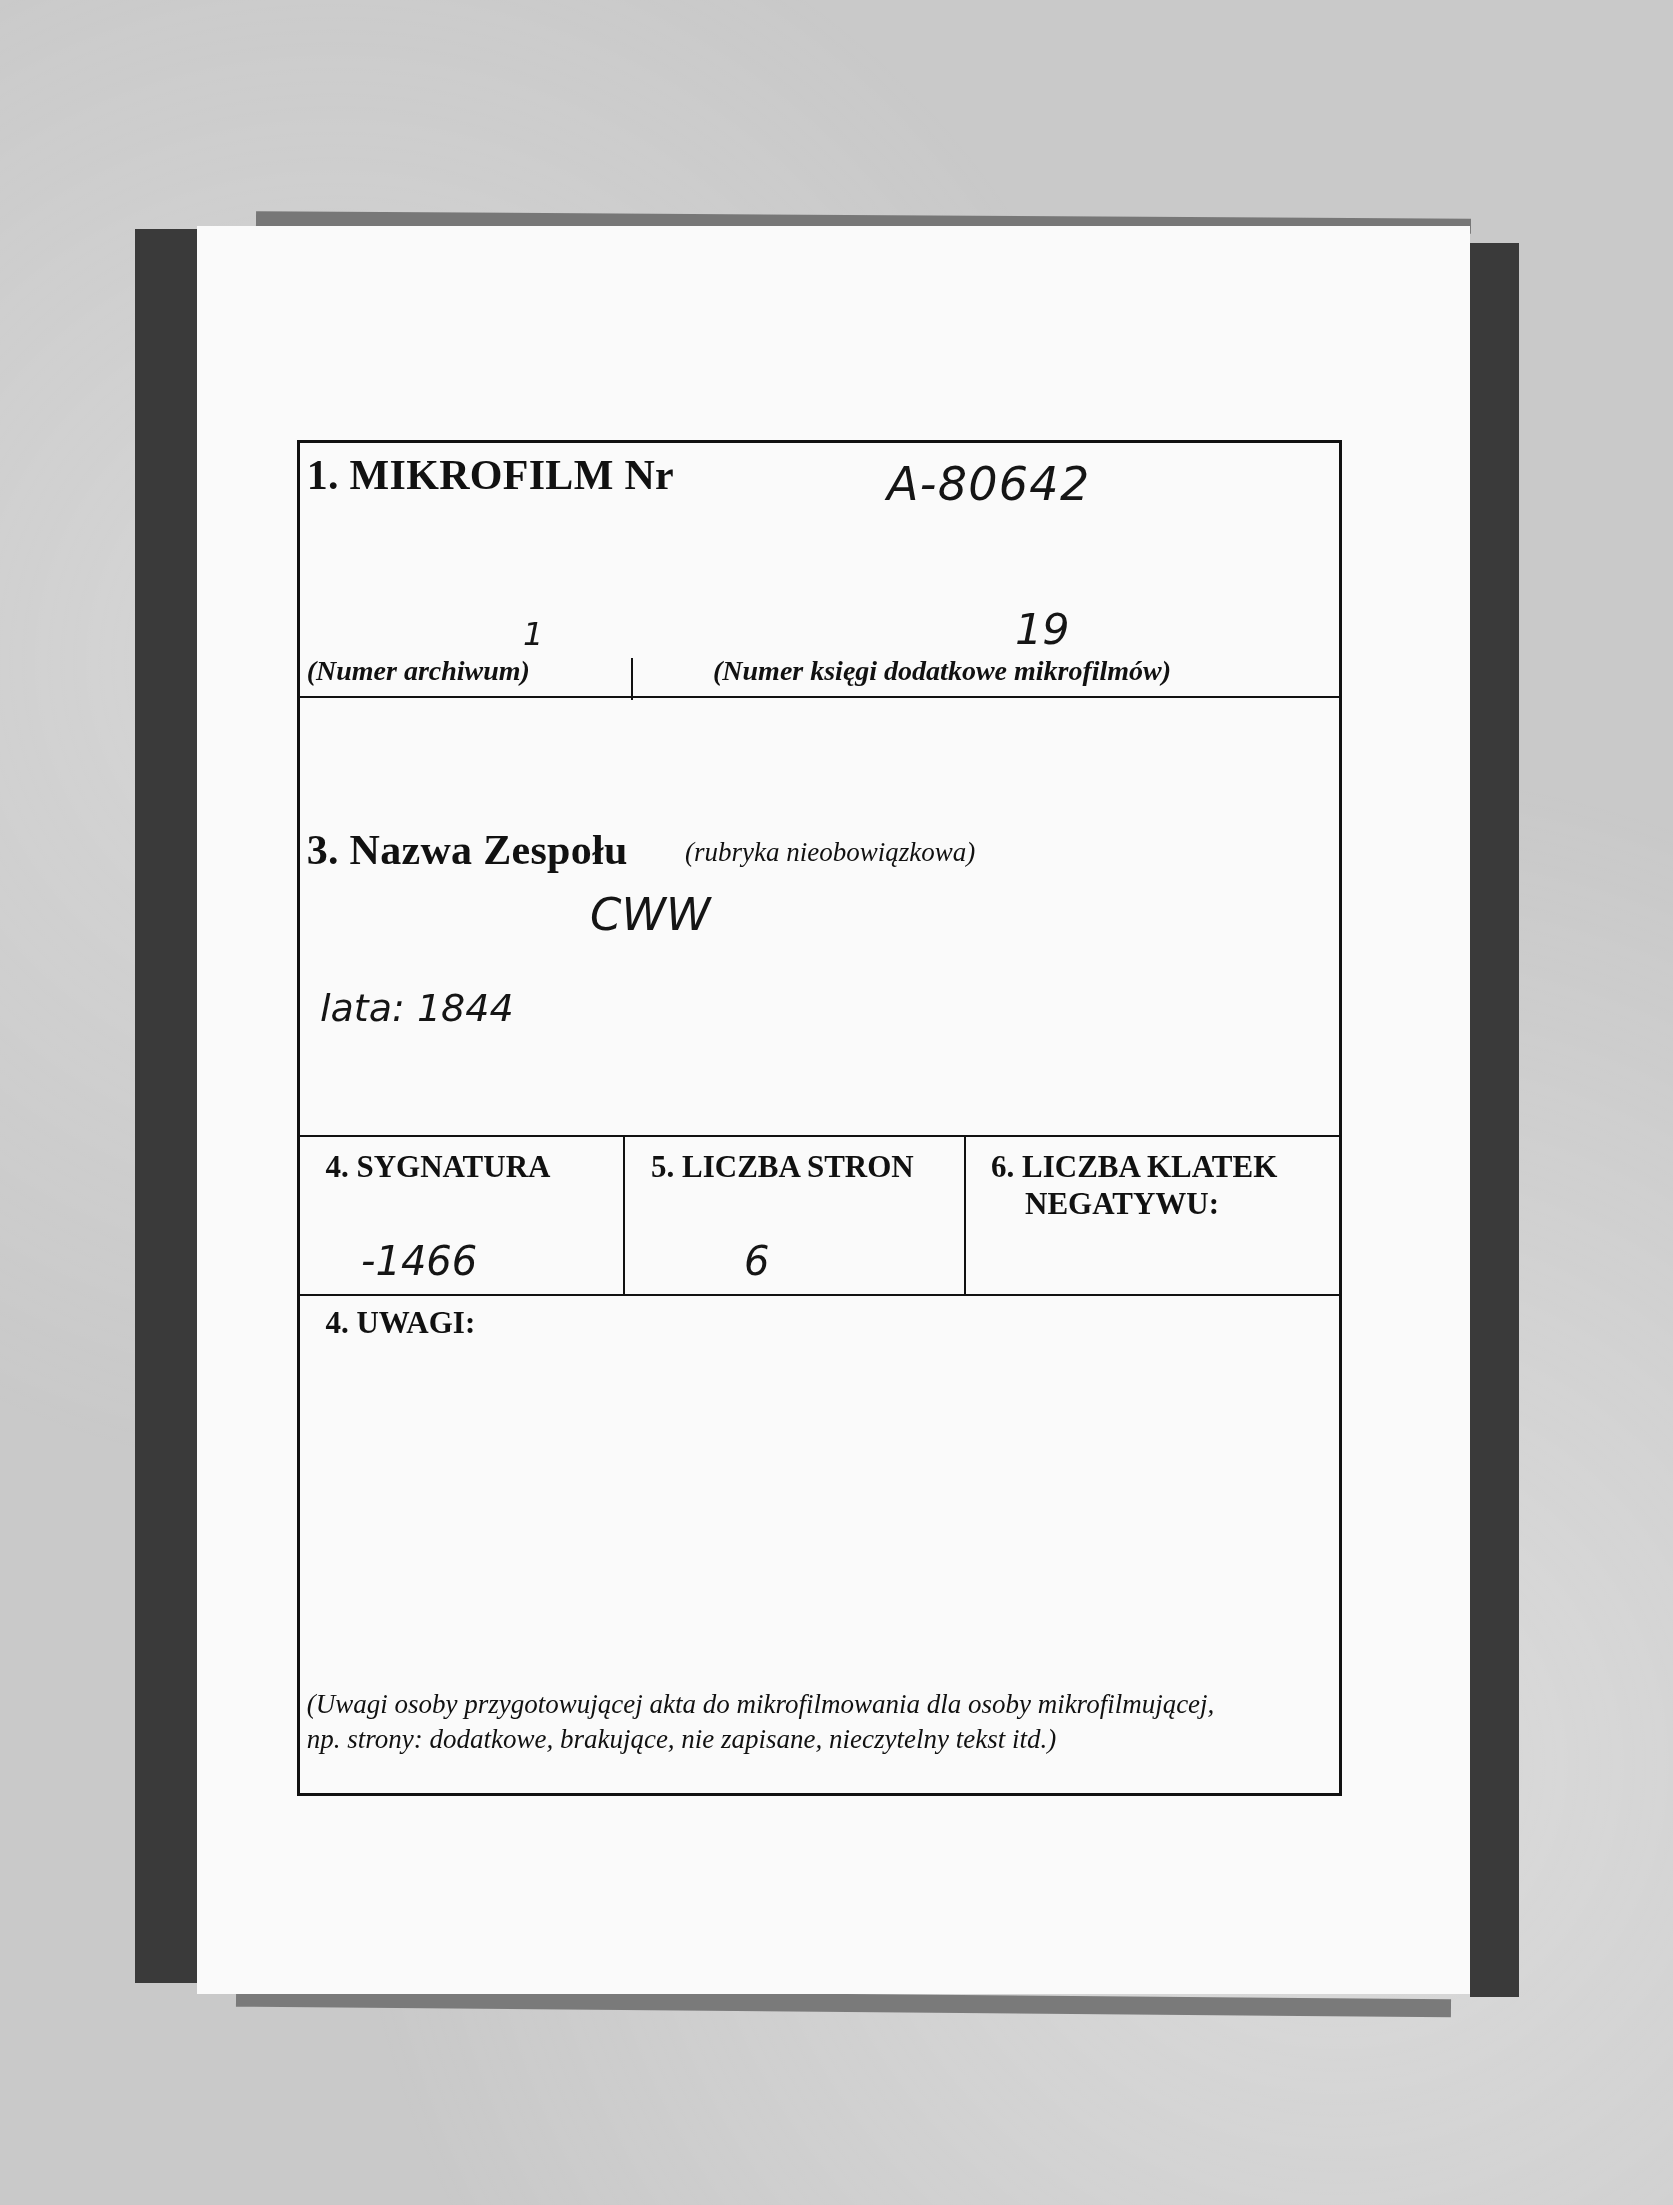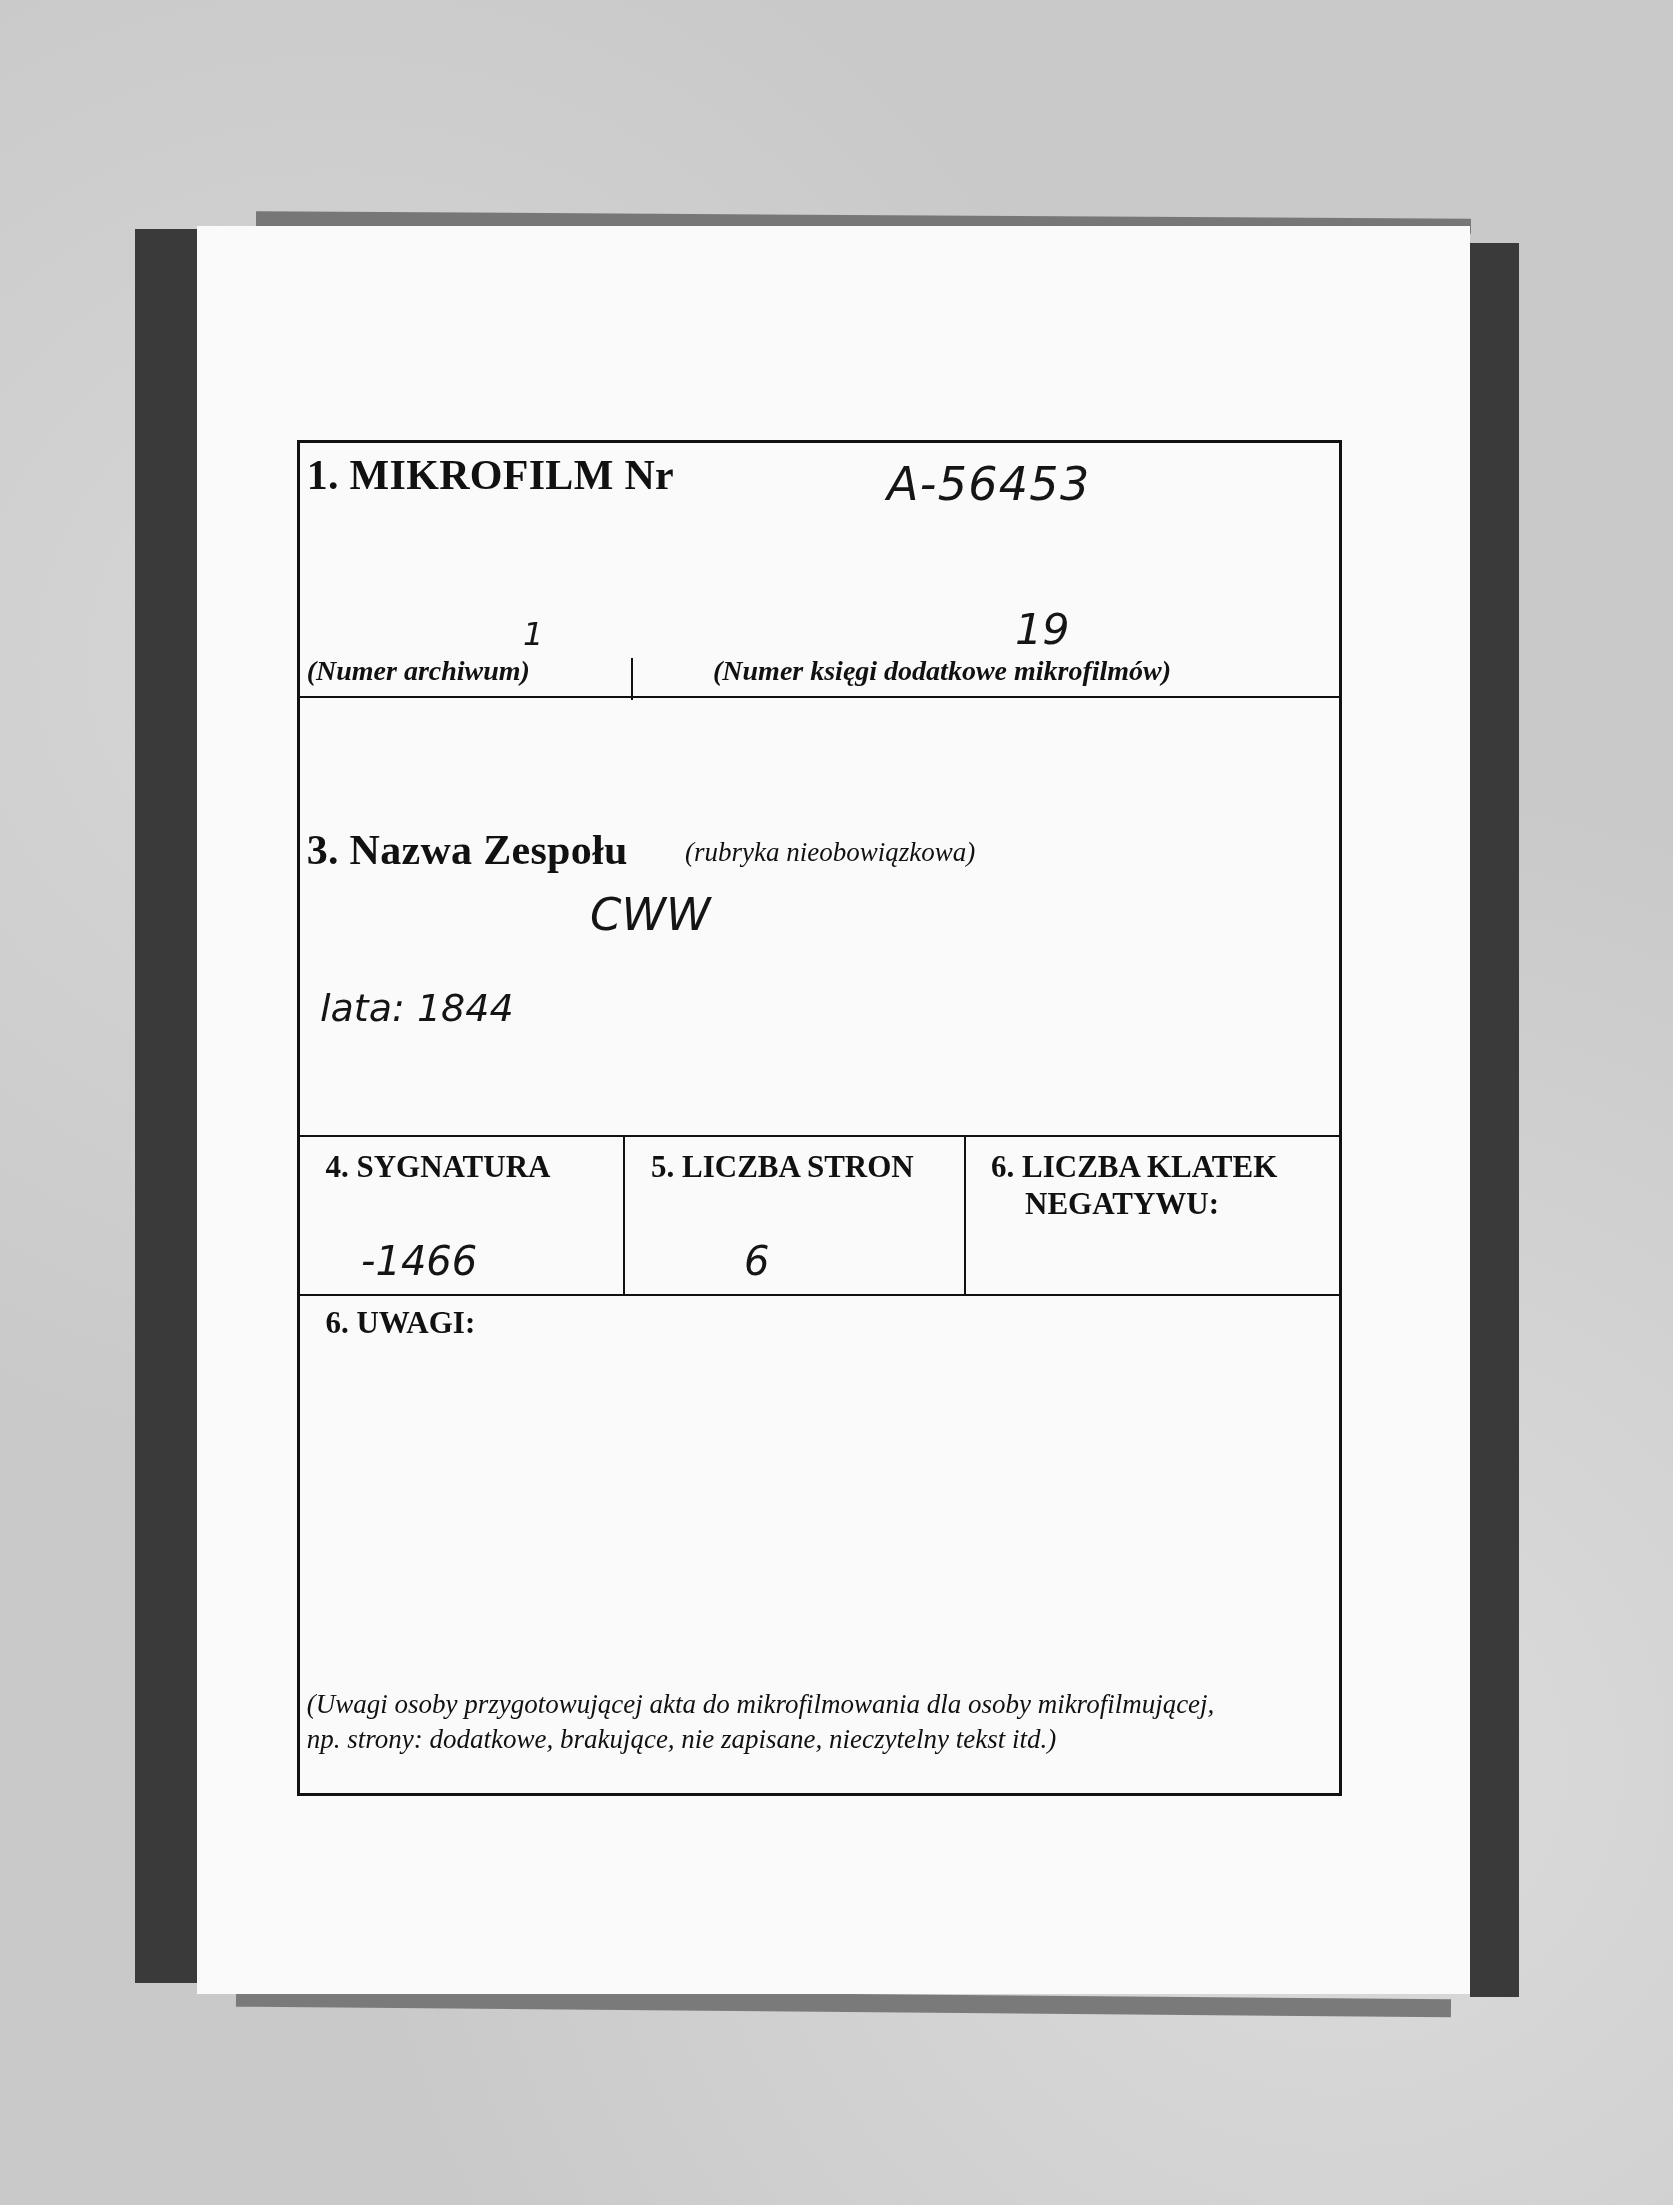--- a/index.html
+++ b/index.html
@@ -36,21 +36,21 @@
 <div class="band-left"></div>
 <div class="band-right"></div>
 <div class="band-bottom"></div>
 
 <div class="paper"></div>
 
 <div class="form">
 
   <div class="row r1">
     <div class="h-big" style="left:6.7px;top:8px;">1. MIKROFILM  Nr</div>
-    <div class="hand" style="left:587px;top:13.5px;font-size:46px;letter-spacing:1.3px;">A-56453</div>
+    <div class="hand" style="left:587px;top:13.5px;font-size:46px;letter-spacing:1.3px;">A-80642</div>
     <div class="hand" style="left:223px;top:172px;font-size:32px;">1</div>
     <div class="hand" style="left:715px;top:161px;font-size:43px;">19</div>
     <div class="ital-b" style="left:6.7px;top:212px;">(Numer archiwum)</div>
     <div class="divider-small"></div>
     <div class="ital-b" style="left:413px;top:212px;">(Numer księgi dodatkowe mikrofilmów)</div>
   </div>
 
 
   <div class="row r3">
     <div class="h-big" style="left:6.7px;top:9.4px;">3. Nazwa Zespołu</div>
@@ -69,19 +69,19 @@
       <div class="hand" style="left:121px;top:101px;">6</div>
     </div>
     <div class="col" style="left:663px;right:0;border-right:none;">
       <div class="h-med" style="left:8px;top:12px;">6. LICZBA  KLATEK</div>
       <div class="h-med" style="left:42px;top:49px;">NEGATYWU:</div>
       <div class="hand" style="left:135px;top:101px;"></div>
     </div>
   </div>
 
   <div class="row r5">
-    <div class="h-med" style="left:5.4px;top:9.4px;">6. UWAGI:</div>
+    <div class="h-med" style="left:5.4px;top:9.4px;">4. UWAGI:</div>
     <div class="ital" style="left:6.7px;top:428px;">np. strony: dodatkowe, brakujące, nie zapisane, nieczytelny tekst itd.)</div>
     <div class="ital" style="left:6.7px;top:393px;">(Uwagi osoby przygotowującej akta do mikrofilmowania dla osoby mikrofilmującej,</div>
   </div>
 
 </div>
 
 
 </body></html>

